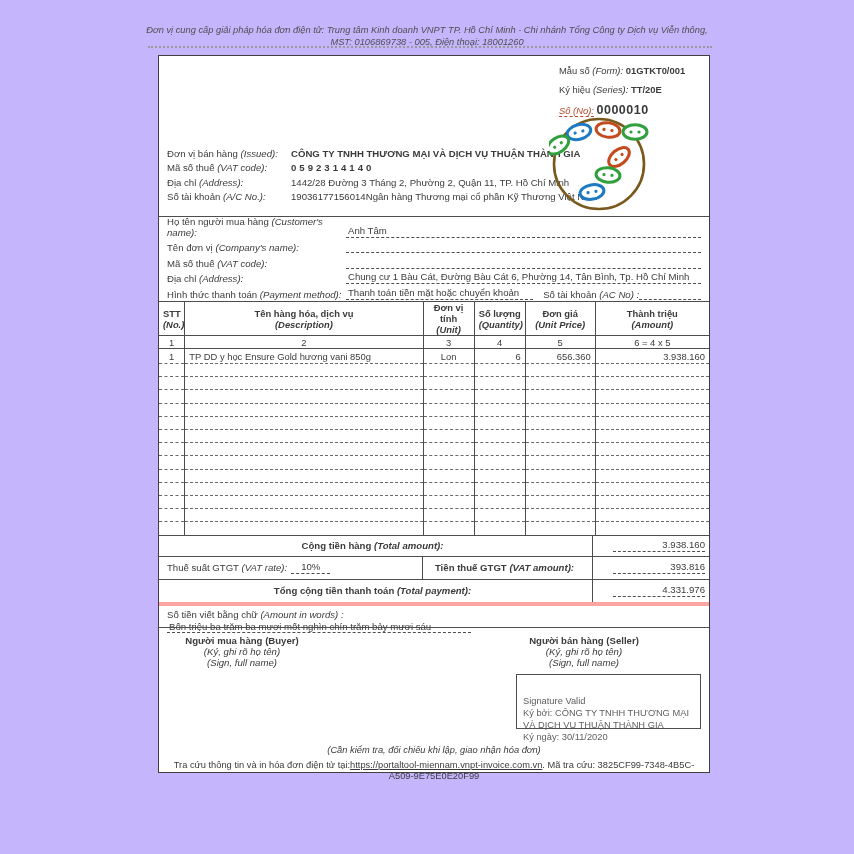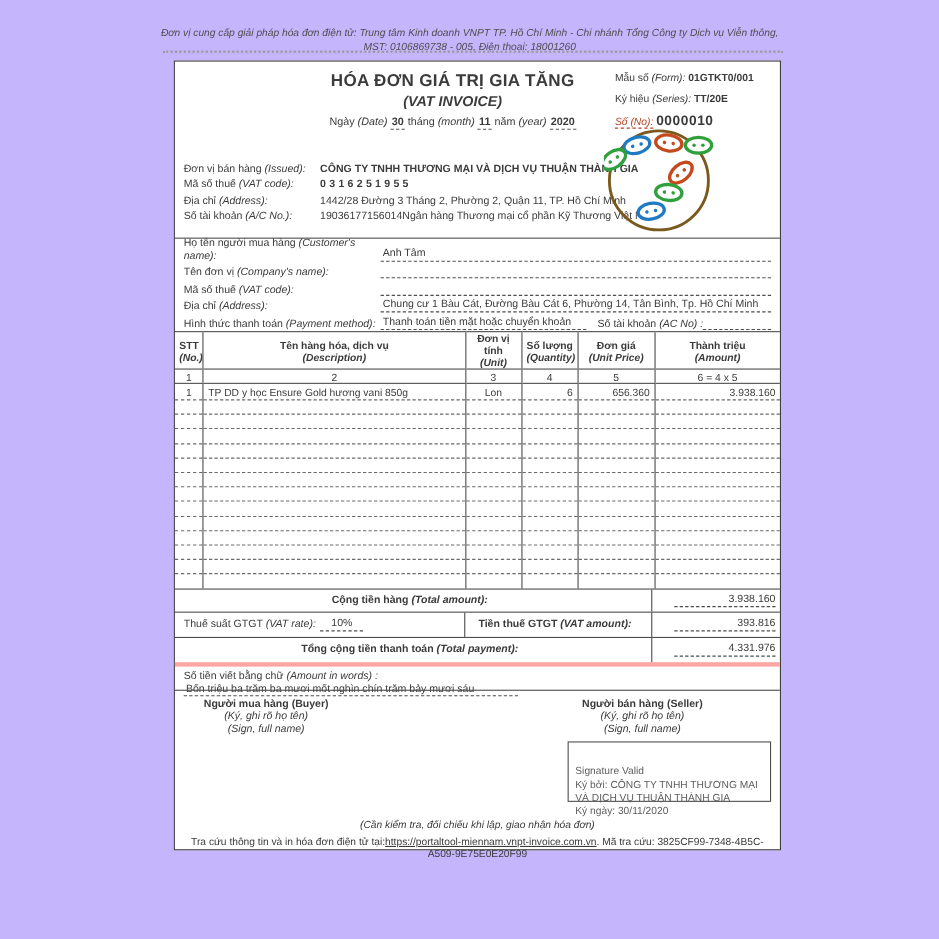--- a/index.html
+++ b/index.html
@@ -99,32 +99,20 @@
 
   <div class="provider-note">
     <div>Đơn vị cung cấp giải pháp hóa đơn điện tử: Trung tâm Kinh doanh VNPT TP. Hồ Chí Minh - Chi nhánh Tổng Công ty Dịch vụ Viễn thông,</div>
     <div>MST: 0106869738 - 005, Điện thoại: 18001260</div>
   </div>
   <div class="dotted-sep"></div>
 
   <div class="invoice-box">
 
     <div class="inv-header">
-      <div class="inv-header-center">
-        <div class="inv-title">HÓA ĐƠN GIÁ TRỊ GIA TĂNG</div>
-        <div class="inv-subtitle">(VAT INVOICE)</div>
-        <div class="inv-date">
-          <span>Ngày</span> <i>(Date)</i>
-          <b>30</b>
-          <span>tháng</span> <i>(month)</i>
-          <b>11</b>
-          <span>năm</span> <i>(year)</i>
-          <b>2020</b>
-        </div>
-      </div>
       <div class="inv-meta">
         <div class="mrow">
           <span>Mẫu số</span> <i>(Form):</i>
           <span class="mval">01GTKT0/001</span>
         </div>
         <div class="mrow">
           <span>Ký hiệu</span> <i>(Series):</i>
           <span class="mval">TT/20E</span>
         </div>
         <div class="mrow">
@@ -134,21 +122,21 @@
       </div>
     </div>
 
     <div class="sect seller">
       <div class="srow">
         <span class="lbl"><span>Đơn vị bán hàng</span> <i>(Issued):</i></span>
         <span class="val bold">CÔNG TY TNHH THƯƠNG MẠI VÀ DỊCH VỤ THUẬN THÀNH GIA</span>
       </div>
       <div class="srow">
         <span class="lbl"><span>Mã số thuế</span> <i>(VAT code):</i></span>
-        <span class="val bold spaced">0316251955</span>
+        <span class="val bold spaced">0592314140</span>
       </div>
       <div class="srow">
         <span class="lbl"><span>Địa chỉ</span> <i>(Address):</i></span>
         <span class="val">1442/28 Đường 3 Tháng 2, Phường 2, Quận 11, TP. Hồ Chí Minh</span>
       </div>
       <div class="srow">
         <span class="lbl"><span>Số tài khoản</span> <i>(A/C No.):</i></span>
         <span class="val">19036177156014Ngân hàng Thương mại cổ phần Kỹ Thương Việt Nam</span>
       </div>
     </div>

